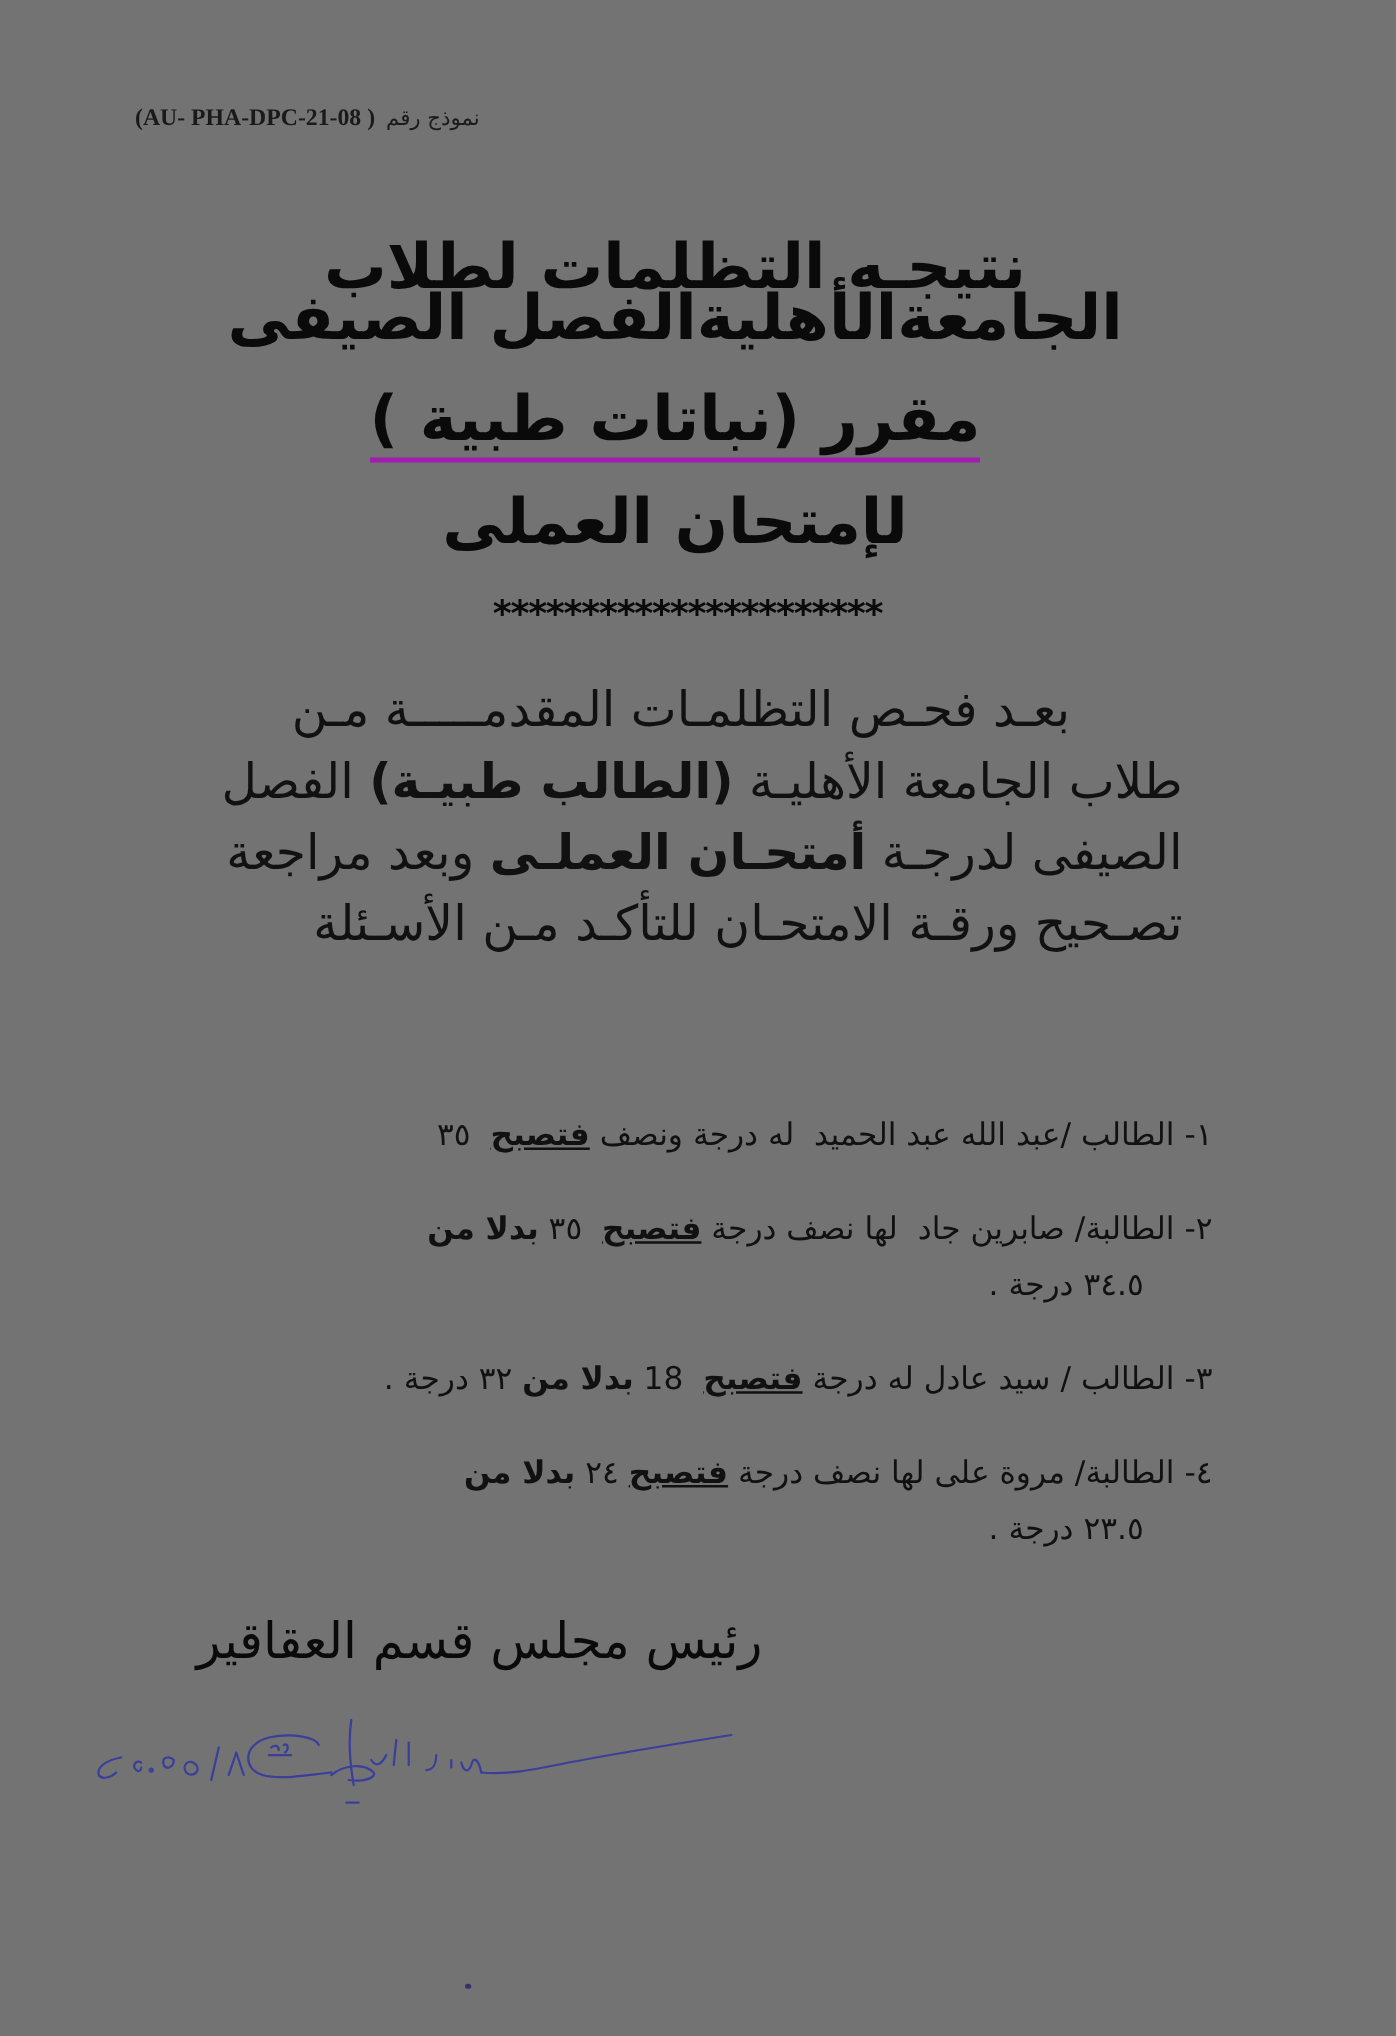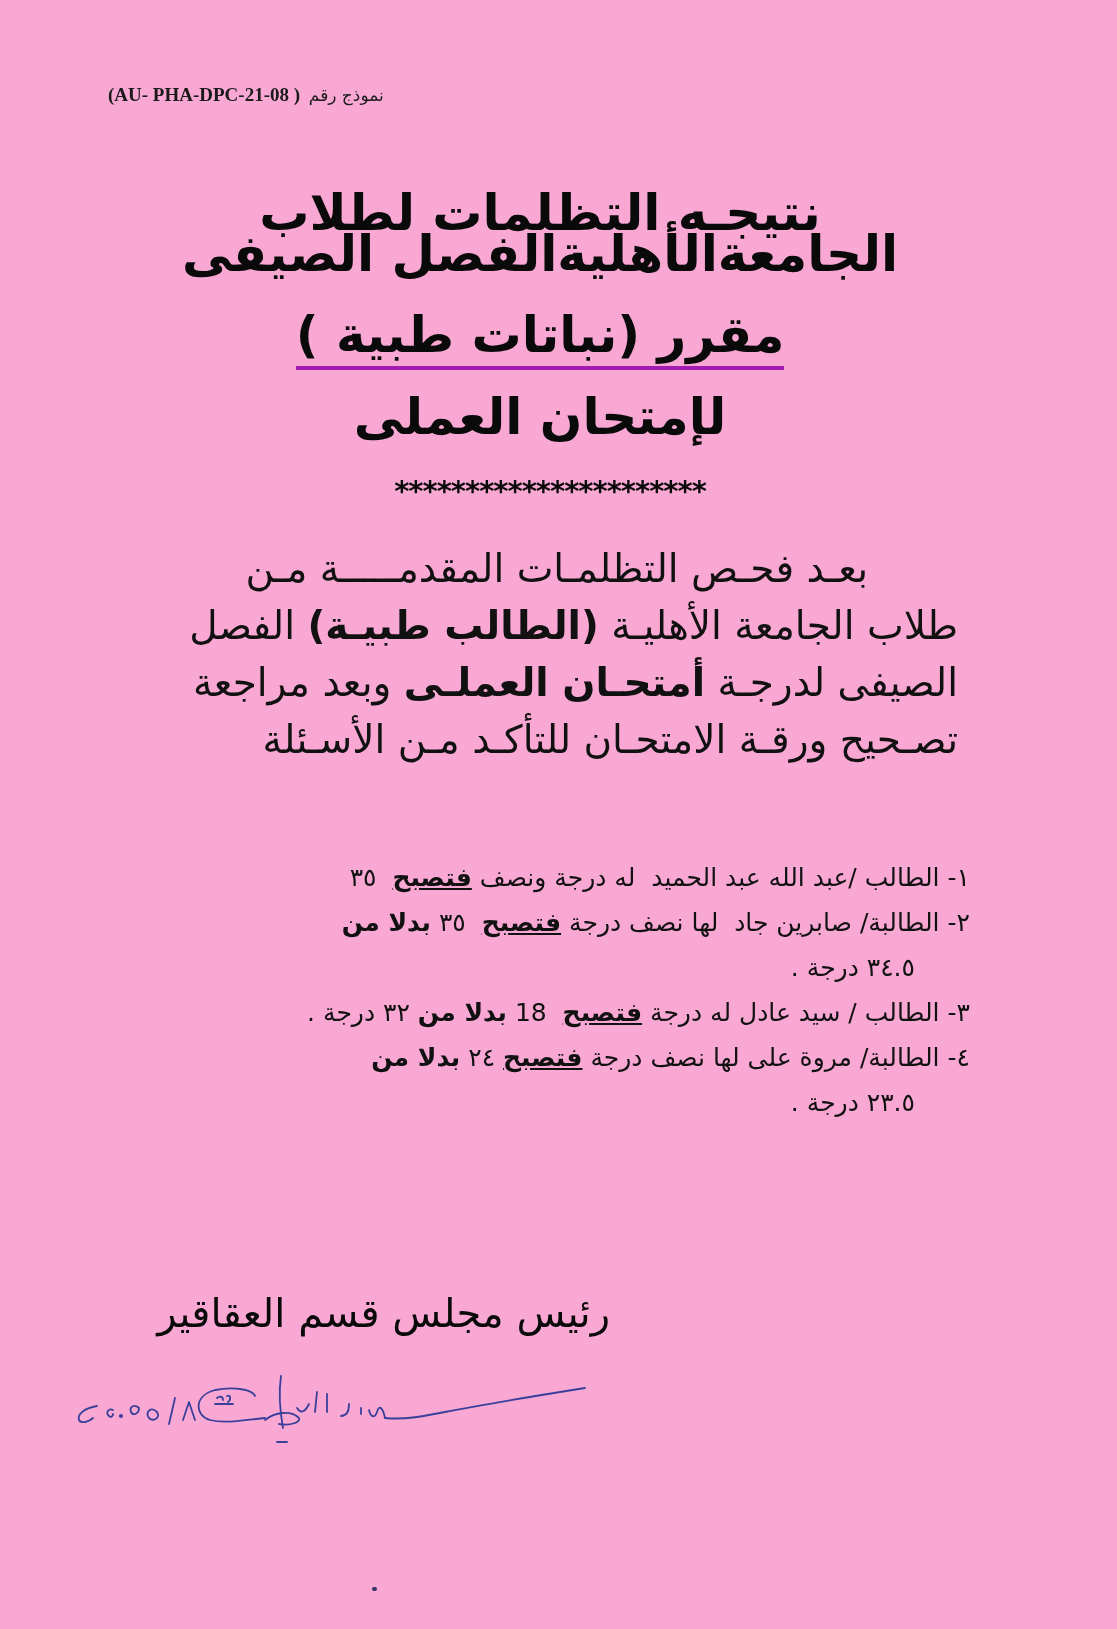--- a/index.html
+++ b/index.html
@@ -13,21 +13,21 @@
       position: relative;
       overflow: hidden;
       font-family: "DejaVu Sans", "Liberation Sans", sans-serif;
       color: #111111;
     }
     .page {
       position: absolute;
       left: 0; top: 0;
       width: 1117px;
       height: 1629px;
-      background: #f9a8d4;
+      background: #737373;
     }
     .form-number {
       position: absolute;
       left: 108px;
       top: 84px;
       font-family: "Liberation Serif", "DejaVu Serif", serif;
       font-size: 19px;
       font-weight: bold;
       direction: ltr;
       white-space: nowrap;
@@ -75,21 +75,21 @@
       text-align: center;
       font-family: "DejaVu Sans", sans-serif;
       font-weight: bold;
       font-size: 29px;
       letter-spacing: -1px;
       white-space: nowrap;
       color: #0a0a0a;
     }
     .body-para {
       position: absolute;
-      left: 128px;
+      left: 116px;
       top: 540px;
       width: 830px;
       direction: rtl;
       text-align: justify;
       font-family: "DejaVu Sans", sans-serif;
       font-size: 39px;
       line-height: 57px;
       color: #111111;
     }
     .body-para .line {
@@ -107,20 +107,21 @@
       top: 855px;
       width: 850px;
       direction: rtl;
       font-family: "DejaVu Sans", sans-serif;
       font-size: 25px;
       line-height: 45px;
       color: #111111;
     }
     .results .item {
       display: block;
+      margin-top: 30px;
     }
     .results .row {
       display: block;
       white-space: nowrap;
     }
     .results .row.cont {
       padding-right: 55px;
     }
     .results b {
       font-weight: bold;

